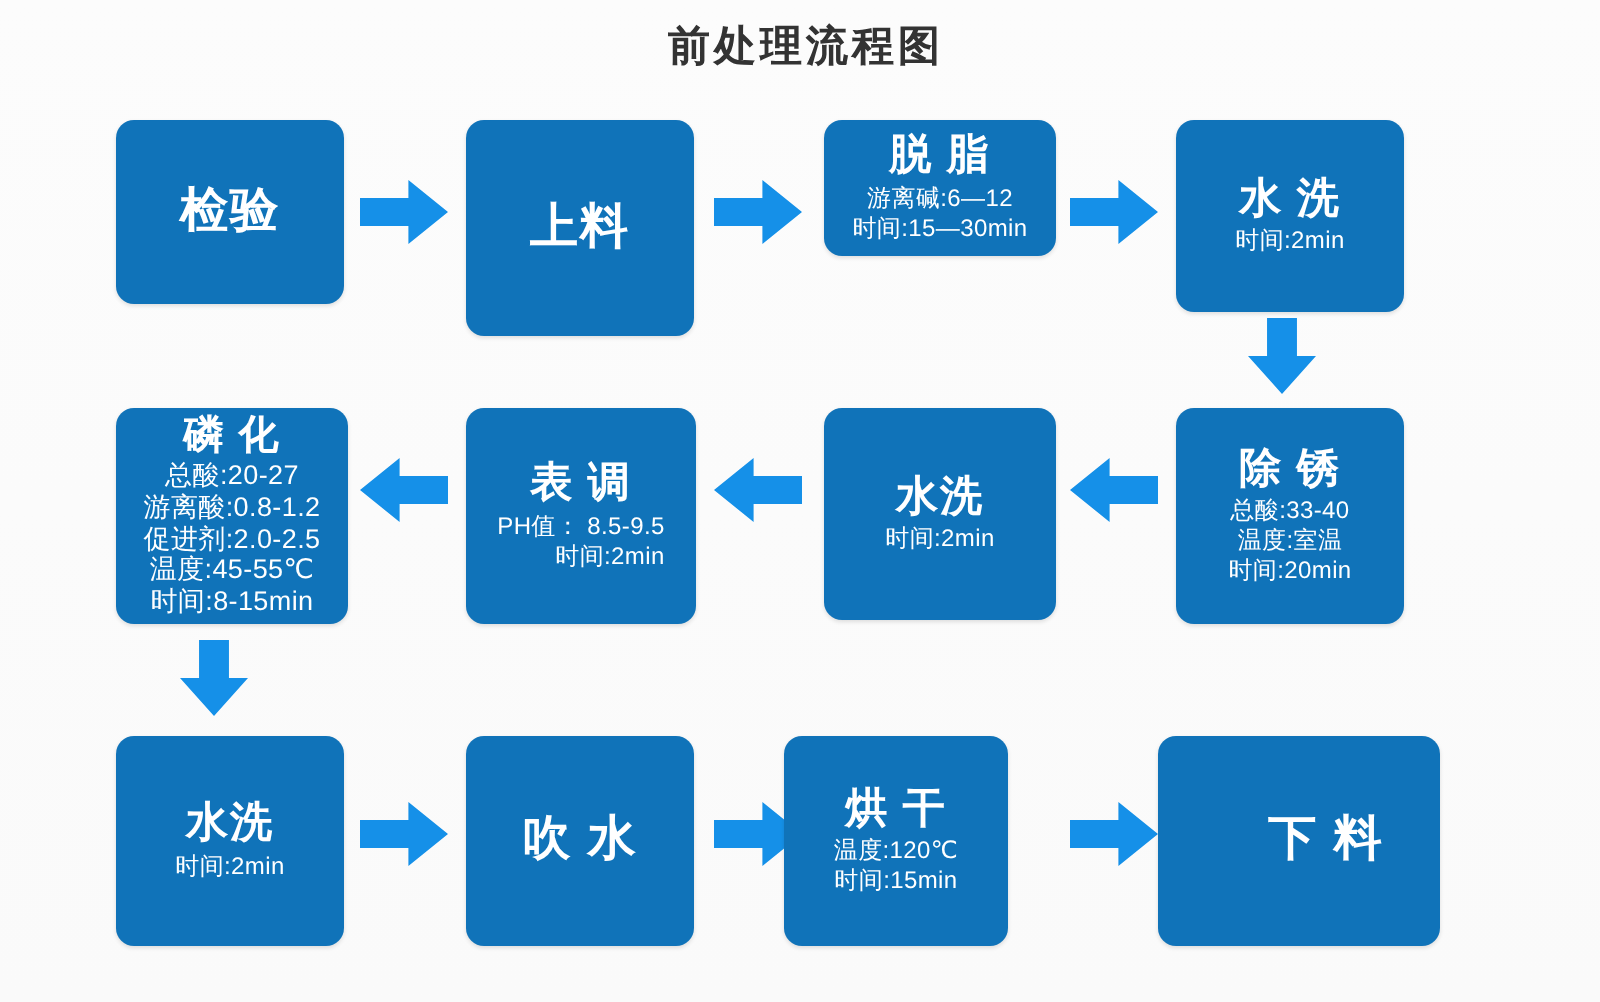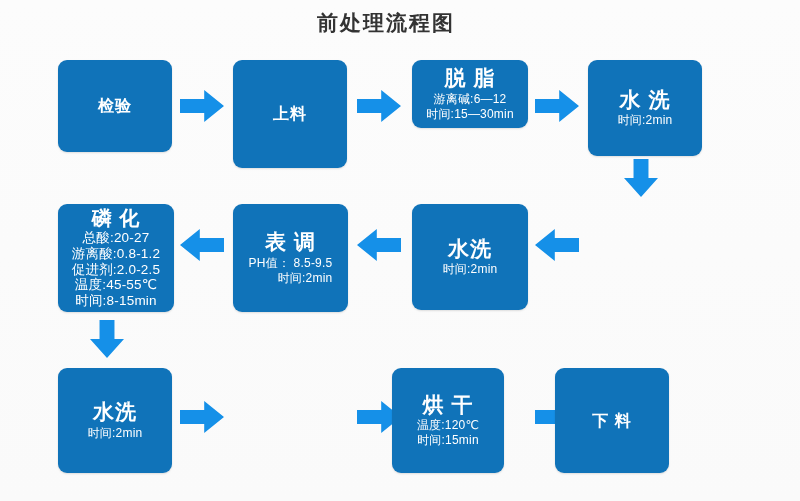--- a/index.html
+++ b/index.html
@@ -14,36 +14,37 @@
     overflow:hidden;
   }
   .page-title{
     position:absolute;
     left:0;top:9px;width:772px;
     text-align:center;
     font-size:21px;
     font-weight:bold;
     letter-spacing:2px;
     color:#333333;
+    padding-left:17px;
   }
   .node{
     position:absolute;
     background:#1073b9;
     border-radius:9px;
     color:#ffffff;
     display:flex;
     flex-direction:column;
     align-items:center;
     justify-content:center;
     text-align:center;
     box-shadow:0 1px 2px rgba(0,0,0,0.12);
   }
   .node-title{
     font-weight:bold;
-    font-size:16px;
+    font-size:24px;
     letter-spacing:1px;
     line-height:1.1;
   }
   .node.has-lines .node-title{font-size:21px;}
   .node-lines{
     font-size:12px;
     line-height:1.25;
     margin-top:2px;
     letter-spacing:0.2px;
   }
@@ -70,21 +71,21 @@
   #n-shangliao{left:233px;top:60px; width:114px;height:108px;}
   #n-tuozhi   {left:412px;top:60px; width:116px;height:68px;}
   #n-shuixi1  {left:588px;top:60px; width:114px;height:96px;}
   #n-linhua   {left:58px; top:204px;width:116px;height:108px;}
   #n-biaotiao {left:233px;top:204px;width:115px;height:108px;text-align:right;}
   #n-shuixi2  {left:412px;top:204px;width:116px;height:106px;}
   #n-chuxiu   {left:588px;top:204px;width:114px;height:108px;}
   #n-shuixi3  {left:58px; top:368px;width:114px;height:105px;}
   #n-chuishui {left:233px;top:368px;width:114px;height:105px;}
   #n-honggan  {left:392px;top:368px;width:112px;height:105px;text-align:center;}
-  #n-xialiao  {left:555px;top:368px;width:114px;height:105px;}
+  #n-xialiao  {left:579px;top:368px;width:114px;height:105px;padding-left:27px;}
   
   #a-r1a{left:180px;top:90px;}
   #a-r1b{left:357px;top:90px;}
   #a-r1c{left:535px;top:90px;}
   #a-d1 {left:624px;top:159px;}
   #a-l2a{left:535px;top:229px;}
   #a-l2b{left:357px;top:229px;}
   #a-l2c{left:180px;top:229px;}
   #a-d2 {left:90px; top:320px;}
   #a-r3a{left:180px;top:401px;}
@@ -119,20 +120,28 @@
 
   <div class="node has-lines" id="n-shuixi1">
     <div class="node-title">水 洗</div>
     <div class="node-lines">
       <div>时间:2min</div>
     </div>
   </div>
 
   <div class="arrow down" id="a-d1"></div>
 
+  <div class="node has-lines" id="n-chuxiu">
+    <div class="node-title">除 锈</div>
+    <div class="node-lines">
+      <div>总酸:33-40</div>
+      <div>温度:室温</div>
+      <div>时间:20min</div>
+    </div>
+  </div>
   <div class="arrow left" id="a-l2a"></div>
 
   <div class="node has-lines" id="n-shuixi2">
     <div class="node-title">水洗</div>
     <div class="node-lines">
       <div>时间:2min</div>
     </div>
   </div>
   <div class="arrow left" id="a-l2b"></div>
 
@@ -159,20 +168,23 @@
   <div class="arrow down" id="a-d2"></div>
 
   <div class="node has-lines" id="n-shuixi3">
     <div class="node-title">水洗</div>
     <div class="node-lines">
       <div>时间:2min</div>
     </div>
   </div>
   <div class="arrow right" id="a-r3a"></div>
 
+  <div class="node" id="n-chuishui">
+    <div class="node-title">吹 水</div>
+  </div>
   <div class="arrow right" id="a-r3b"></div>
 
   <div class="node has-lines" id="n-honggan">
     <div class="node-title">烘 干</div>
     <div class="node-lines">
       <div>温度:120℃</div>
       <div>时间:15min</div>
     </div>
   </div>
   <div class="arrow right" id="a-r3c"></div>

